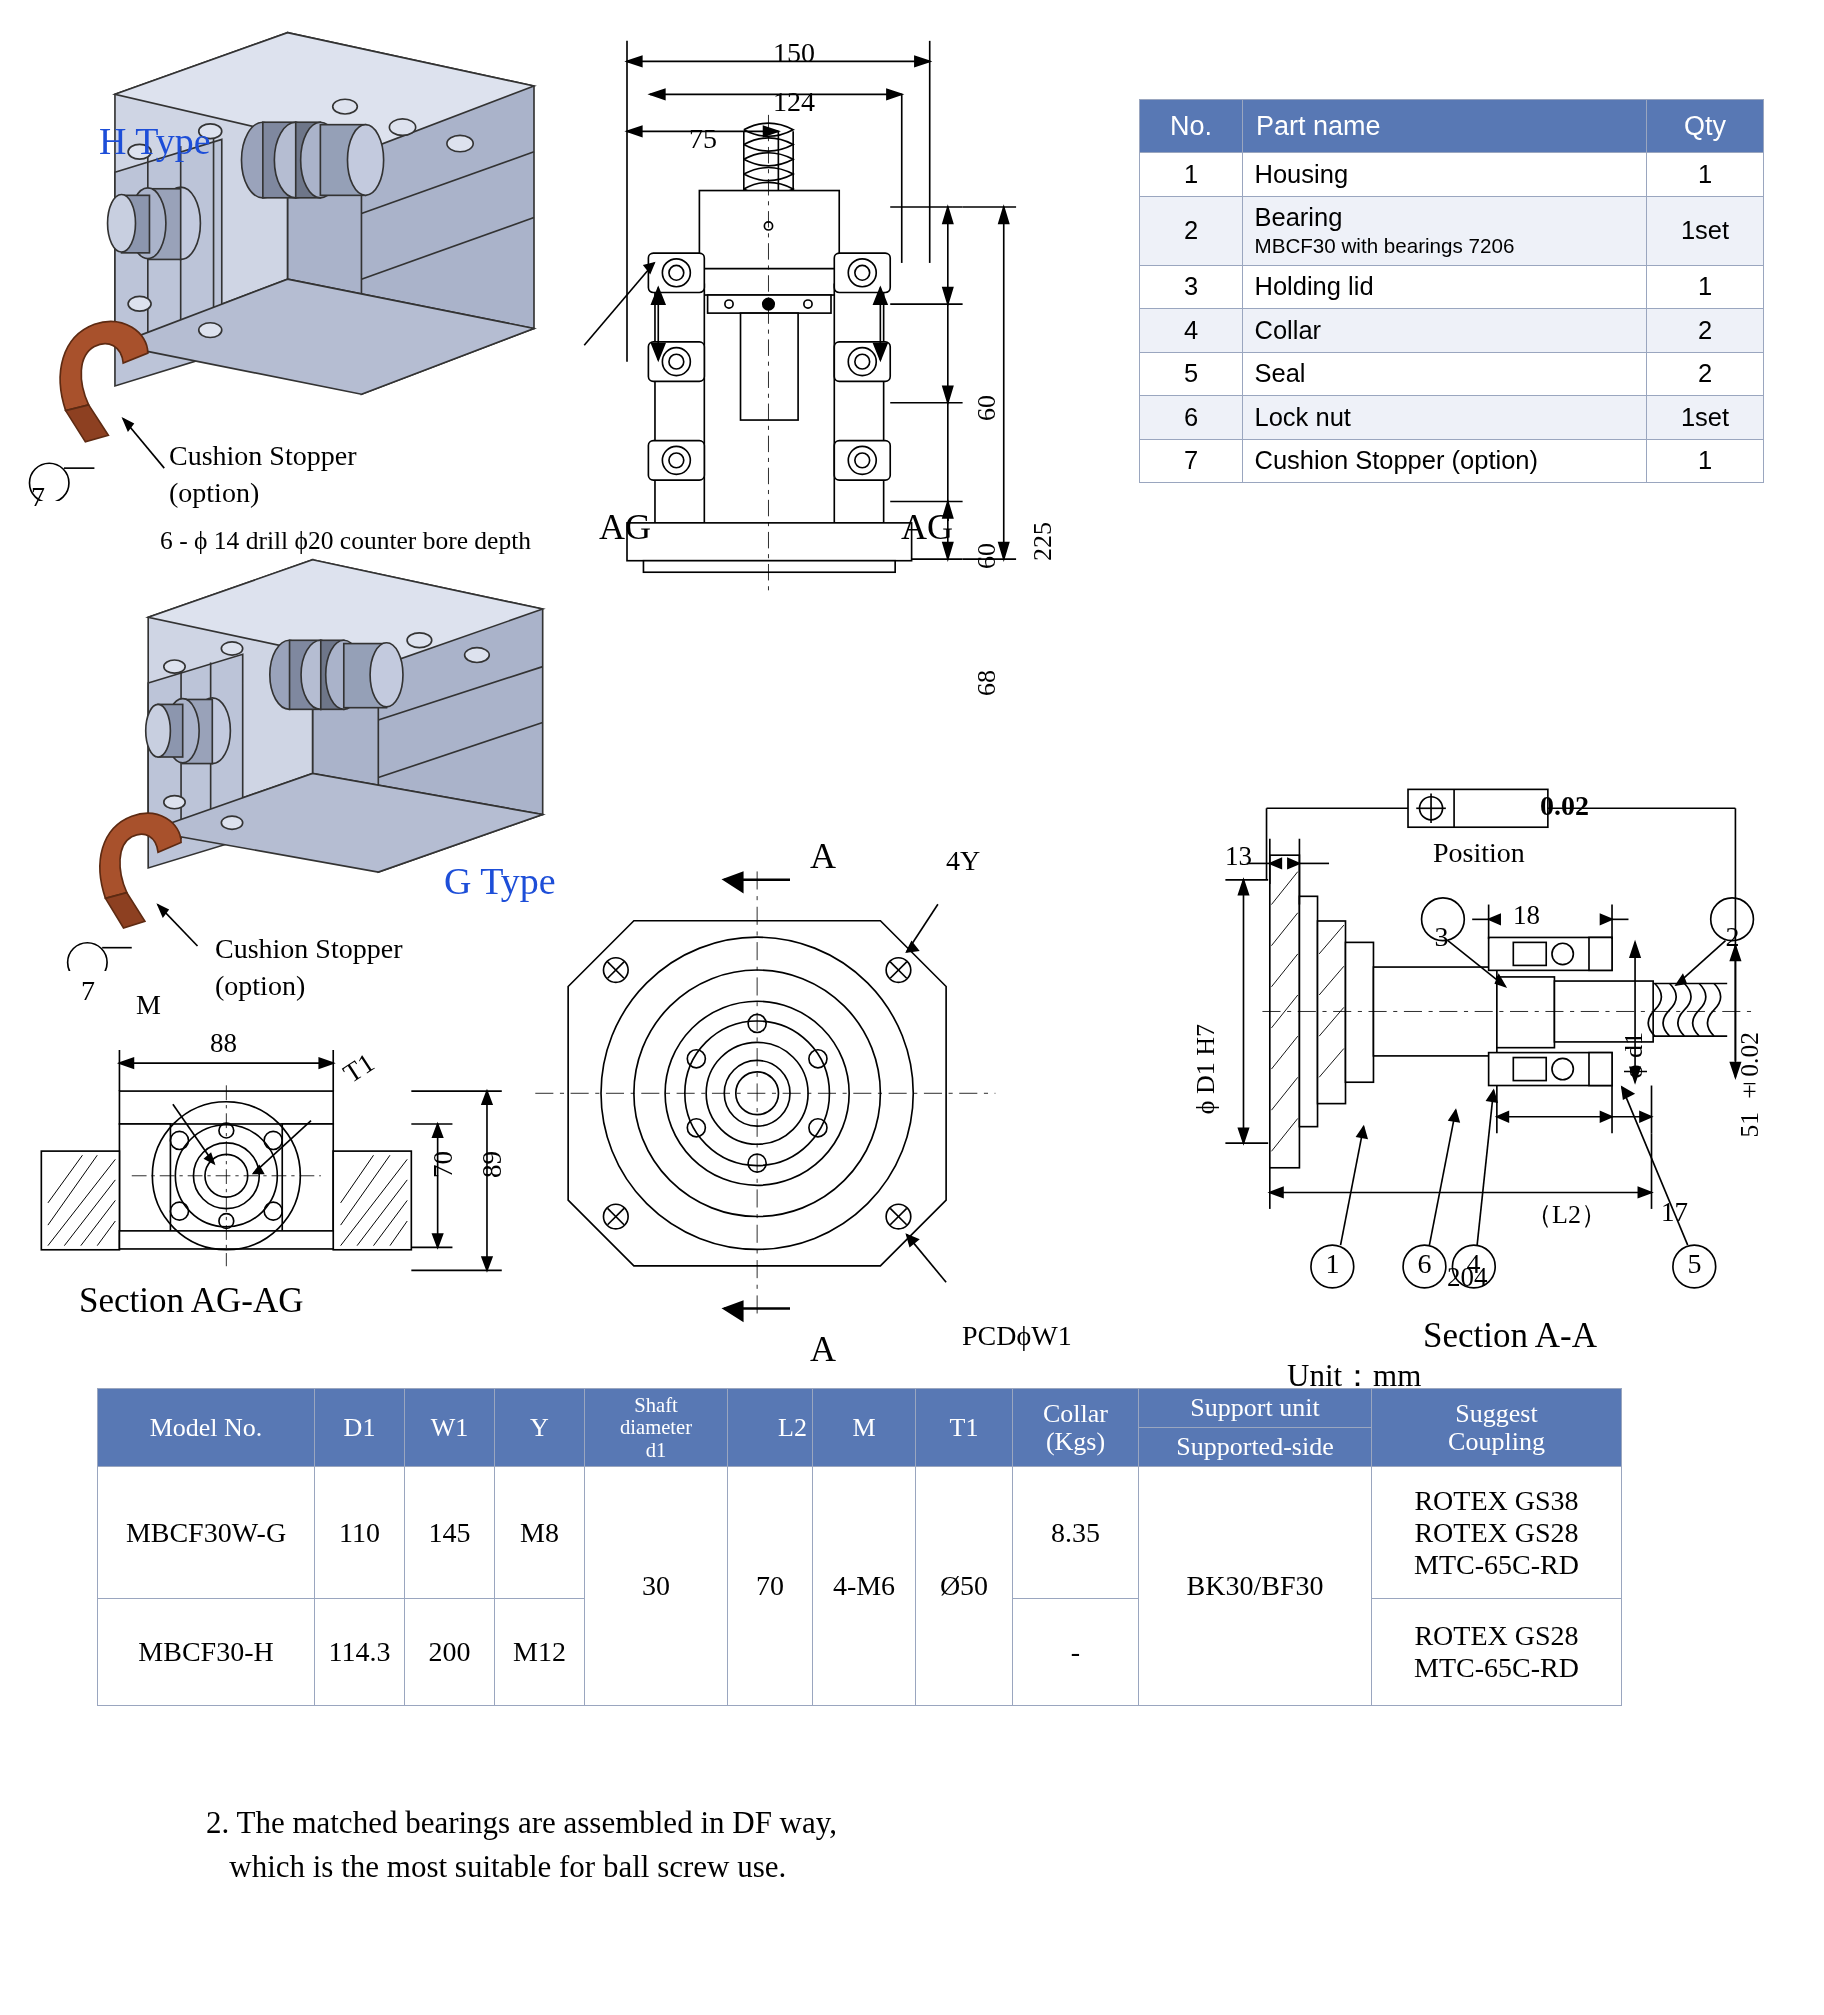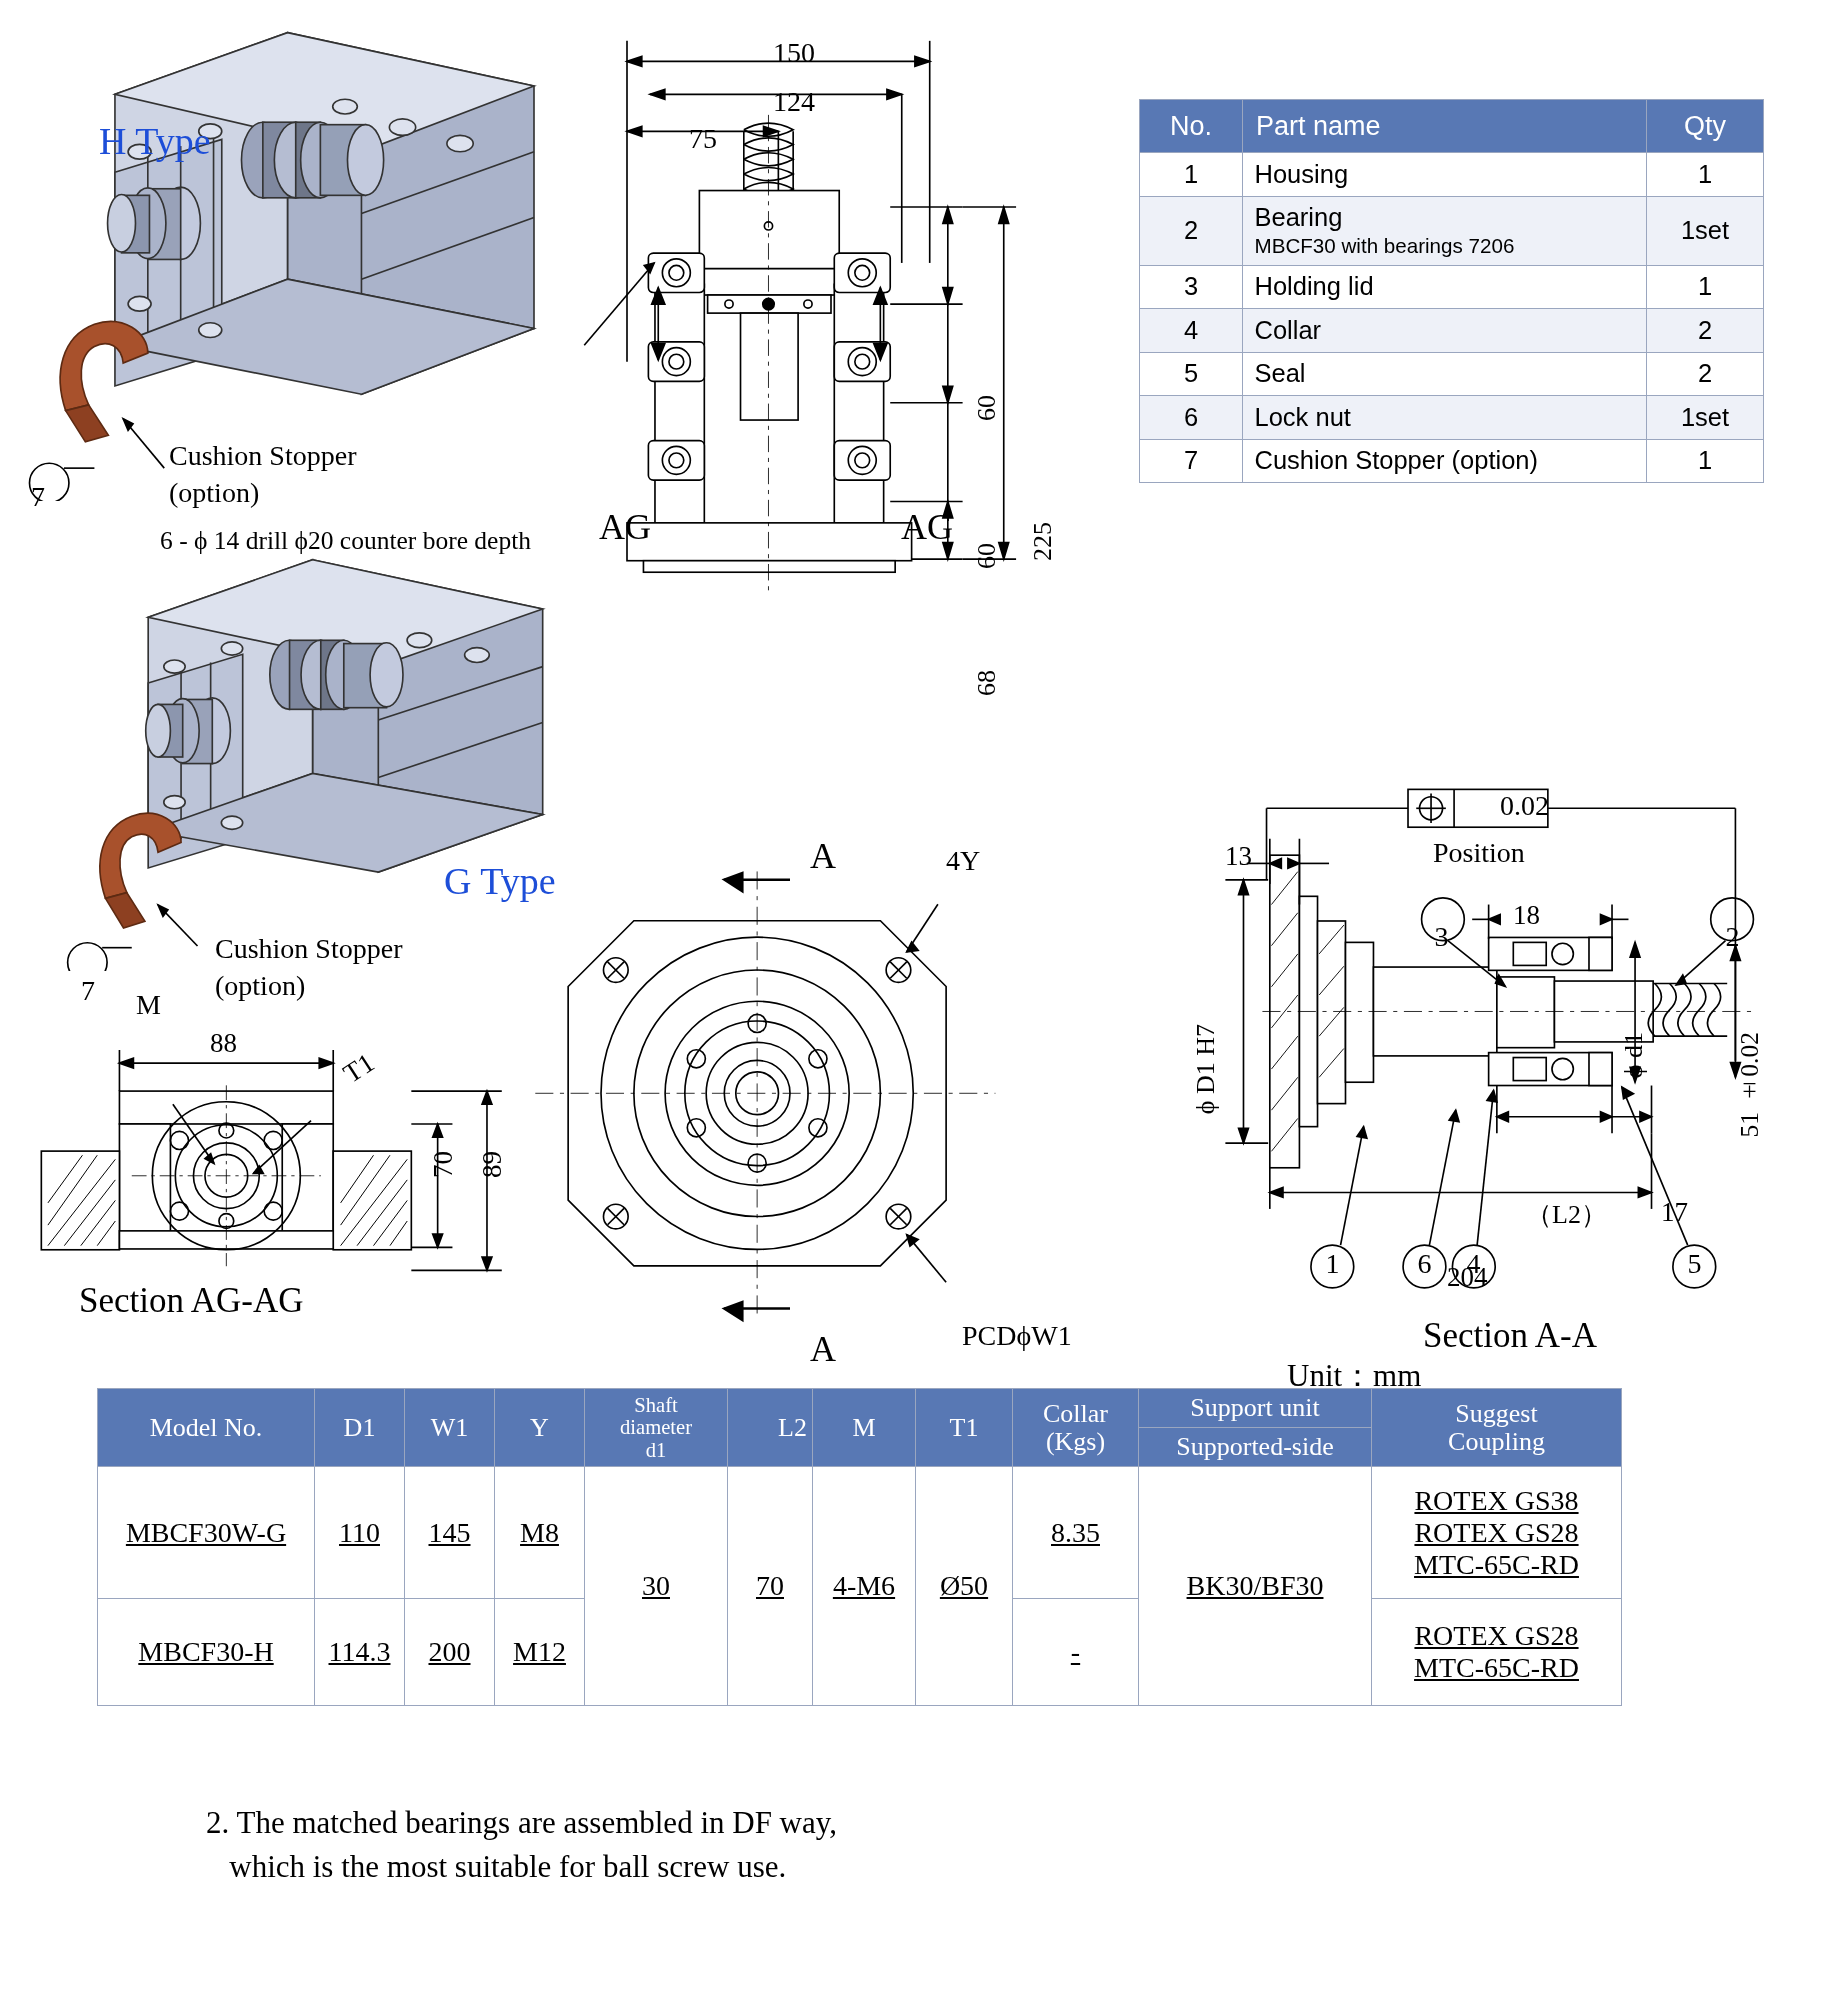--- a/index.html
+++ b/index.html
@@ -19,21 +19,21 @@
   #parts-table td.num{text-align:center;}
   #parts-table td.qty{text-align:center;}
   #parts-table tr.alt td{background:#eef1f8;}
   #parts-table td.pname{line-height:1.15;}
   #parts-table td.pname .sub{font-size:20.6px;display:block;margin-top:1.6px;}
 
   
   #spec-table{position:absolute;left:97px;top:1388px;border-collapse:collapse;}
   #spec-table th,#spec-table td{border:0.8px solid #9aa6bf;font-family:"Liberation Serif",serif;font-size:26px;text-align:center;}
   #spec-table thead th{background:#5878b4;color:#fff;font-weight:normal;line-height:1.08;padding:5px 5px;}
-  #spec-table tbody td{padding:9px 5px;font-size:28px;text-decoration:underline;}
+  #spec-table tbody td{padding:9px 5px;font-size:28px;}
   .sm{font-size:20.6px;line-height:1.08;}
 
   
   #notes{position:absolute;left:107px;top:1801px;font-family:"Liberation Serif",serif;font-size:31px;line-height:1.42;}
   #notes .ln{white-space:pre;}
 
   .lbl{font-family:"Liberation Serif",serif;}
   .vert{writing-mode:vertical-rl;transform:rotate(180deg);}
 </style>
 </head>
@@ -572,21 +572,21 @@
       </g>
     </svg>
   </div>
   <div class="abs lbl ctr" style="left:1420px;top:921px;width:43px;font-size:28px;">3</div>
   <div class="abs lbl ctr" style="left:1711px;top:921px;width:43px;font-size:28px;">2</div>
   <div class="abs lbl ctr" style="left:1311px;top:1248px;width:43px;font-size:28px;">1</div>
   <div class="abs lbl ctr" style="left:1403px;top:1248px;width:43px;font-size:28px;">6</div>
   <div class="abs lbl ctr" style="left:1452px;top:1248px;width:43px;font-size:28px;">4</div>
   <div class="abs lbl ctr" style="left:1673px;top:1248px;width:43px;font-size:28px;">5</div>
 
-  <div class="abs lbl" style="left:1500px;top:790px;font-size:28px;">0.02</div>
+  <div class="abs lbl" style="left:1540px;top:790px;font-size:28px;font-weight:bold;">0.02</div>
   <div class="abs lbl" style="left:1433px;top:837px;font-size:28px;">Position</div>
   <div class="abs lbl" style="left:1225px;top:841px;font-size:27px;">13</div>
   <div class="abs lbl" style="left:1513px;top:900px;font-size:27px;">18</div>
   <div class="abs lbl vert" style="left:1191px;top:1024px;font-size:26px;">ϕ D1 H7</div>
   <div class="abs lbl vert" style="left:1619px;top:1032px;font-size:26px;">ϕ d1</div>
   <div class="abs lbl vert" style="left:1735px;top:1032px;font-size:25.5px;">51 ±0.02</div>
   <div class="abs lbl" style="left:1526px;top:1197px;font-size:26px;">（L2）</div>
   <div class="abs lbl" style="left:1661px;top:1197px;font-size:27px;">17</div>
   <div class="abs lbl" style="left:1447px;top:1262px;font-size:27px;">204</div>
   <div class="abs lbl" style="left:1423px;top:1316px;font-size:35px;">Section A-A</div>

